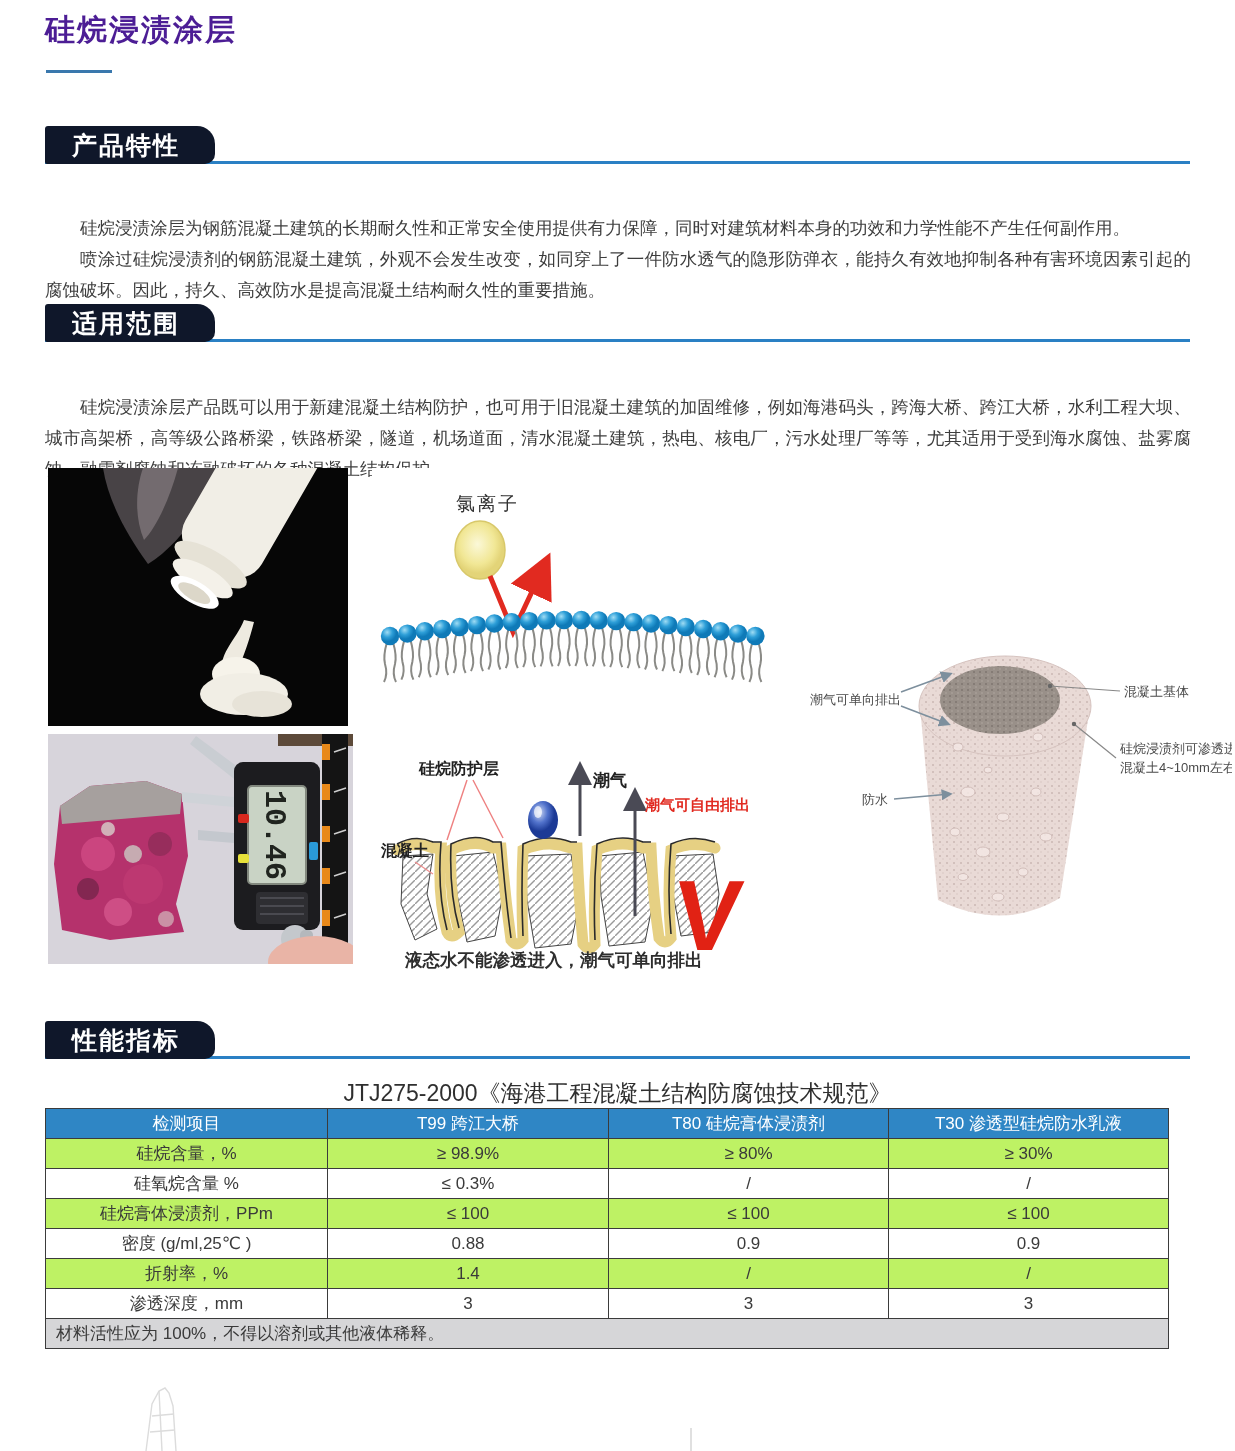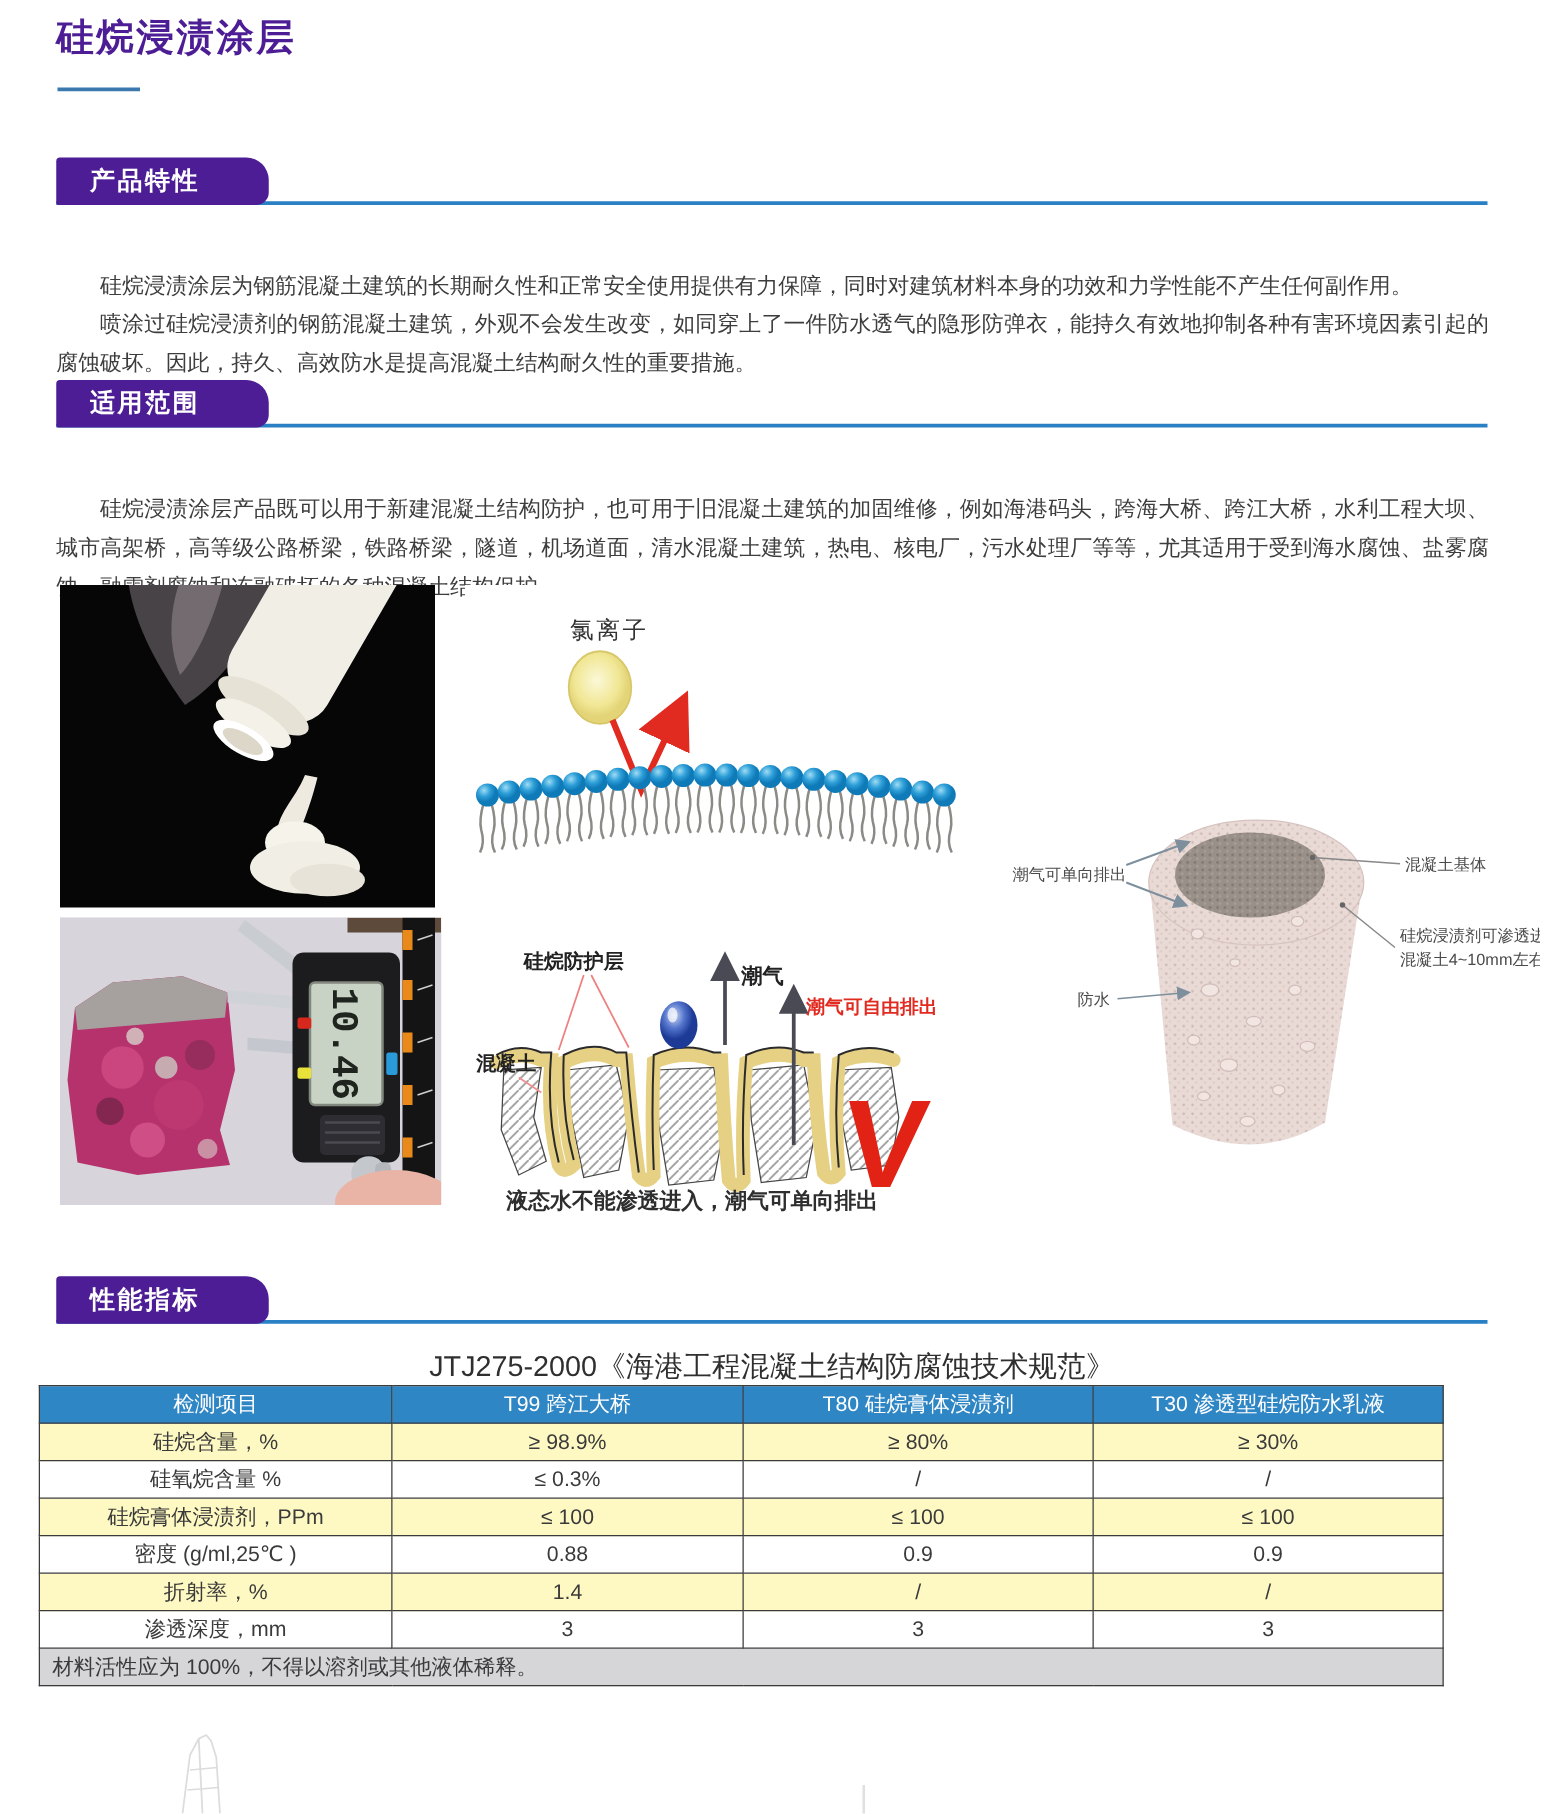--- a/index.html
+++ b/index.html
@@ -3,35 +3,35 @@
 <meta charset="utf-8">
 <style>
   html,body{margin:0;padding:0;background:#fff;}
   #page{position:relative;width:1235px;height:1451px;background:#ffffff;overflow:hidden;
         font-family:"Liberation Sans","DejaVu Sans",sans-serif;color:#3e3e3e;}
   .abs{position:absolute;}
   
   .page-title{left:45px;top:10px;font-size:30px;font-weight:bold;color:#4c1d95;letter-spacing:2px;}
   .title-dash{left:46px;top:70px;width:66px;height:3px;background:#3a78ad;}
   
-  .banner{background:#4c1d95;color:#ffffff;font-size:20px;font-weight:bold;letter-spacing:2px;
+  .banner{background:#0f172a;color:#ffffff;font-size:25px;font-weight:bold;letter-spacing:2px;
           width:170px;height:38px;line-height:38px;padding-left:27px;box-sizing:border-box;
           border-radius:3px 18px 10px 2px;}
   .section-line{left:45px;width:1145px;height:3px;background:#2a80c4;}
   
   .para-block{left:45px;width:1146px;font-size:17.5px;line-height:31px;color:#3d3d3d;text-align:justify;margin-top:40px;}
   .para-block p{margin:0;text-indent:2em;}
   
   .img-box{overflow:hidden;}
   
   .tbl-caption{left:45px;top:1078px;width:1145px;text-align:center;font-size:23px;color:#2f2f2f;}
   table.spec{border-collapse:collapse;table-layout:fixed;width:1123px;font-size:17px;color:#3a3a3a;}
   table.spec th{background:#2f86c5;color:#ffffff;font-weight:normal;height:32px;font-size:17px;}
   table.spec td,table.spec th{border:1.5px solid #3b3b3b;text-align:center;height:29px;padding:0;}
-  table.spec tr.gray td{background:#fef9c3;}
+  table.spec tr.gray td{background:#bef264;}
   table.spec td.foot{background:#d6d6d8;text-align:left;padding-left:10px;}
   
   .wm-line{background:#e0e0e0;}
 </style>
 </head>
 <body>
 
 <div id="page">
 
   <div class="abs page-title">硅烷浸渍涂层</div>
@@ -298,21 +298,21 @@
       <line x1="40" y1="118" x2="58" y2="130" stroke="#ee9090" stroke-width="1.4"></line>
       <text x="318" y="206" font-size="100" font-weight="bold" fill="#e12214" transform="skewX(-6)">V</text>
       <text x="30" y="222" font-size="17.5" font-weight="bold" fill="#2e2e2e">液态水不能渗透进入，潮气可单向排出</text>
     </svg>
   </div>
 
   <div class="abs section-line" style="top:1056px;"></div>
   <div class="abs banner" style="left:45px;top:1021px;">性能指标</div>
   <div class="abs tbl-caption">JTJ275-2000《海港工程混凝土结构防腐蚀技术规范》</div>
 
-  <table class="spec abs" style="left:31px;top:1108px;">
+  <table class="spec abs" style="left:45px;top:1108px;">
     <colgroup>
         <col style="width:282px">
         <col style="width:281px">
         <col style="width:280px">
         <col style="width:280px">
       </colgroup>
     <thead>
       <tr>
         <th>检测项目</th>
         <th>T99 跨江大桥</th>

